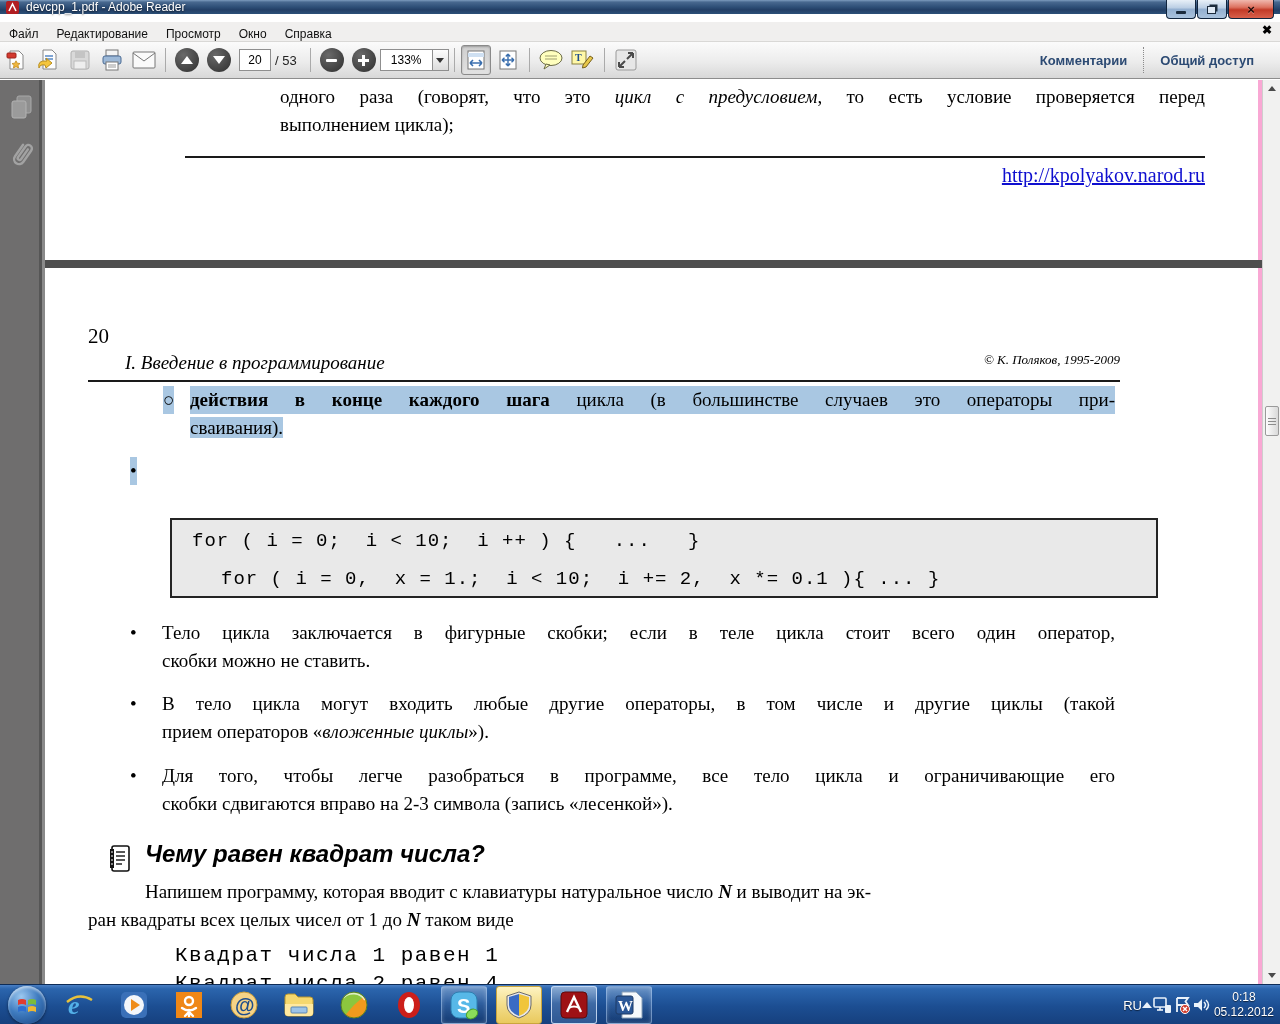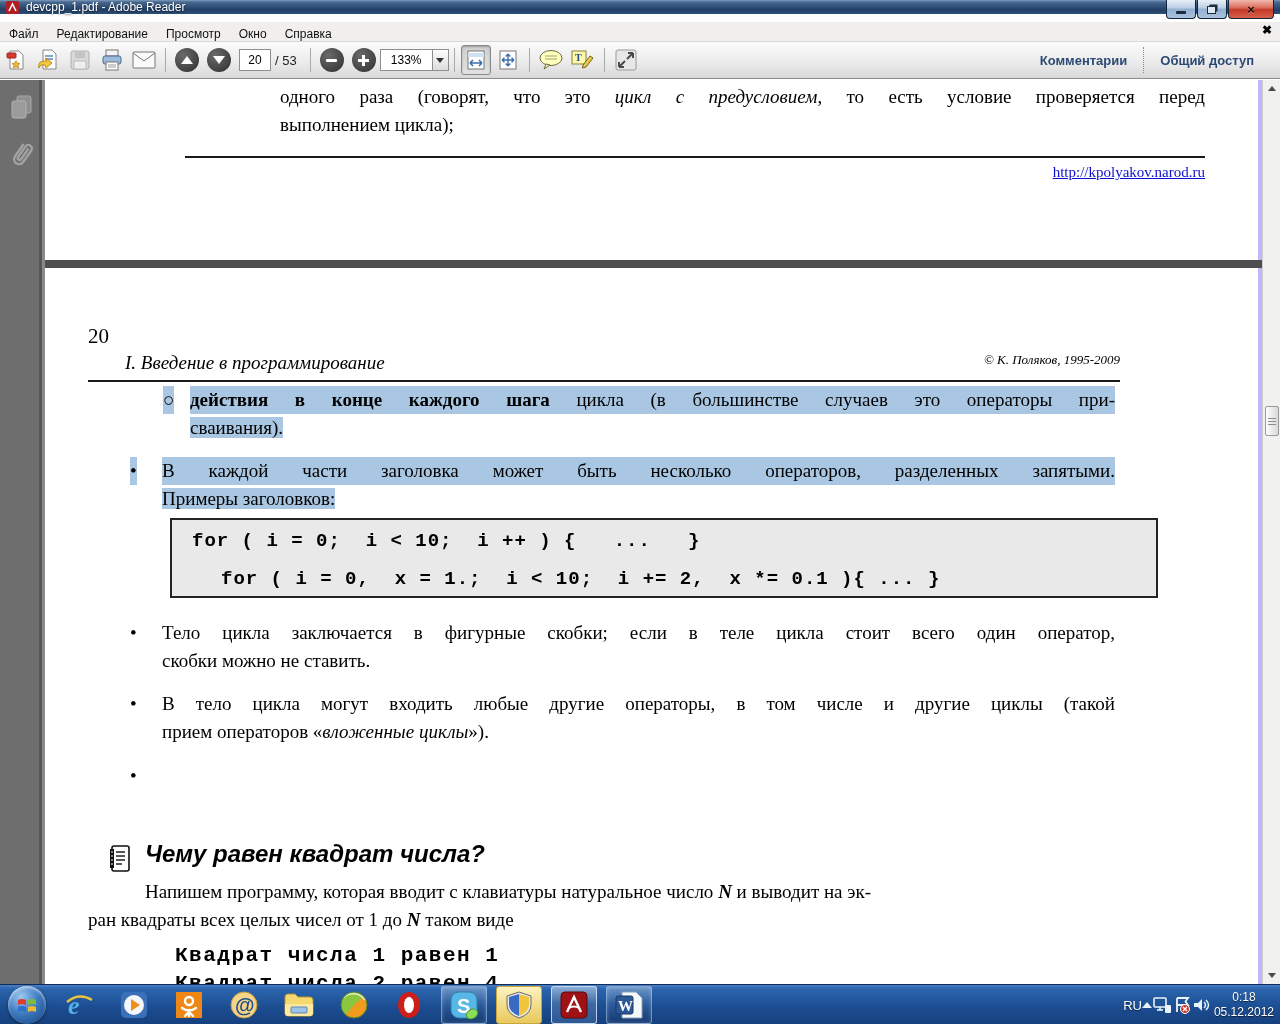--- a/index.html
+++ b/index.html
@@ -50,41 +50,41 @@
   .circbtn .plus:after { content:""; position:absolute; left:4px; top:0; width:3px; height:11px; background:#fff; }
   .tbtn.pressed { background:linear-gradient(#cfcfcf,#e2e2e2); border:1px solid #8a8a8a; box-shadow:inset 0 1px 2px rgba(0,0,0,.25); }
   .tb-right { position:absolute; right:10px; top:0; height:36px; display:flex; align-items:center; }
   .tb-label { color:#2c4a73; font-size:13px; font-weight:bold; padding:0 16px; }
   .dotsep { width:1px; height:26px; border-left:1px dotted #8a8a8a; }
 
   
   .main { position:absolute; left:0; top:80px; width:1280px; height:904px; background:#8a8a8a; }
   .sidebar { position:absolute; left:0; top:0; width:42px; height:904px; background:#6f6e6e; border-right:3px solid #565656; }
   .sideicon { position:absolute; left:8px; width:26px; height:26px; }
-  .docarea { position:absolute; left:45px; top:0; width:1217px; height:904px; background:#c4b5fd; }
+  .docarea { position:absolute; left:45px; top:0; width:1217px; height:904px; background:#f9a8d4; }
   .page { position:absolute; left:0; width:1213px; background:#fff; overflow:hidden; }
   .page1 { top:0; height:180px; }
   .pagegap { position:absolute; left:0; top:180px; width:1217px; height:8px; background:#4e4e4e; }
   .page2 { top:188px; height:716px; }
 
   
   .ser { font-family:"Liberation Serif",serif; color:#000; }
   .doc-par { position:absolute; font-size:19px; line-height:28px; }
   .jl { display:block; text-align:justify; text-align-last:justify; }
   .hl { background:#a9c7e2; }
   .rule { position:absolute; border-top:2px solid #1a1a1a; }
   .p1-par { left:235px; top:3px; width:925px; }
-  .p1-link { position:absolute; left:140px; top:84px; width:1020px; text-align:right; font-size:15px; }
+  .p1-link { position:absolute; left:140px; top:84px; width:1020px; text-align:right; font-size:20px; }
   .p1-link a { color:#0f0fcf; }
   .p2-num { position:absolute; left:43px; top:56px; font-size:21px; }
   .rh-left { position:absolute; left:80px; top:84px; font-size:19px; font-style:italic; }
   .rh-right { position:absolute; left:600px; top:84px; width:475px; text-align:right; font-size:13px; font-style:italic; }
   .marker { position:absolute; font-size:19px; line-height:28px; }
   .codebox { position:absolute; left:125px; top:250px; width:988px; height:80px; background:#e9e9e9; border:2px solid #242424; }
-  .code { font-family:"Liberation Mono",monospace; font-weight:bold; color:#000;text-align:right; }
+  .code { font-family:"Liberation Mono",monospace; font-weight:normal; color:#000;text-align:right; }
   .codebox .cl { position:absolute; left:20px; font-size:19px; letter-spacing:1px; white-space:pre; }
   .sec-title { position:absolute; left:100px; top:572px; font-size:24px; font-weight:bold; font-style:italic; font-family:"Liberation Sans",sans-serif; color:#000; }
   .sec-icon { position:absolute; left:63px; top:576px; }
   .outline1 { position:absolute; left:130px; top:676px; font-size:21px; letter-spacing:1.5px; }
   .outline2 { position:absolute; left:130px; top:704px; font-size:21px; letter-spacing:1.5px; }
 
   
   .scroll { position:absolute; right:0; top:80px; width:18px; height:904px; background:#f1f1f0; border-left:1px solid #cfcecd; }
   .sarrow { position:absolute; left:0; width:18px; height:17px; display:flex; align-items:center; justify-content:center; }
   .sthumb { position:absolute; left:2px; top:326px; width:14px; height:30px; background:linear-gradient(90deg,#fdfdfd,#d9d9d9); border:1px solid #9a9a9a; border-radius:2px; display:flex; align-items:center; justify-content:center; flex-direction:column; gap:2px; }
@@ -291,43 +291,43 @@
         <div class="rh-right ser">© К. Поляков, 1995-2009</div>
         <div class="rule" style="left:43px; top:112px; width:1032px;"></div>
 
         <div class="marker ser hl" style="left:118px; top:118px;">○</div>
         <div class="doc-par ser" style="left:145px; top:118px; width:925px;">
           <span class="jl hl"><b>действия в конце каждого шага</b><span> цикла (в большинстве случаев это операторы при-</span></span>
           <span class="hl">сваивания).</span>
         </div>
 
         <div class="marker ser hl" style="left:85px; top:189px;">•</div>
-        <div class="doc-par ser" style="left:117px; top:189px; width:953px;">
-          <span class="jl hl">В каждой части заголовка может быть несколько операторов, разделенных запятыми.</span>
-          <span class="hl">Примеры заголовков:</span>
-        </div>
 
         <div class="codebox">
           <div class="cl code" style="top:10px;">for ( i = 0;  i &lt; 10;  i ++ ) {   ...   }</div>
           <div class="cl code" style="top:48px;margin-left:29px;">for ( i = 0,  x = 1.;  i &lt; 10;  i += 2,  x *= 0.1 ){ ... }</div>
         </div>
 
         <div class="marker ser" style="left:85px; top:351px;">•</div>
         <div class="doc-par ser" style="left:117px; top:351px; width:953px;">
           <span class="jl">Тело цикла заключается в фигурные скобки; если в теле цикла стоит всего один оператор,</span>
           <span>скобки можно не ставить.</span>
         </div>
 
         <div class="marker ser" style="left:85px; top:422px;">•</div>
         <div class="doc-par ser" style="left:117px; top:422px; width:953px;">
           <span class="jl">В тело цикла могут входить любые другие операторы, в том числе и другие циклы (такой</span>
           <span><span>прием операторов «</span><i>вложенные циклы</i><span>»).</span></span>
         </div>
 
         <div class="marker ser" style="left:85px; top:494px;">•</div>
+        <div class="doc-par ser" style="left:117px; top:494px; width:953px;">
+          <span class="jl">Для того, чтобы легче разобраться в программе, все тело цикла и ограничивающие его</span>
+          <span>скобки сдвигаются вправо на 2-3 символа (запись «лесенкой»).</span>
+        </div>
 
         <div class="sec-icon">
           <svg width="24" height="30">
               <rect x="4" y="2" width="17" height="25" rx="2" fill="#fff" stroke="#111" stroke-width="1.6"></rect>
               <line x1="8" y1="8" x2="17" y2="8" stroke="#111" stroke-width="1.4"></line>
               <line x1="8" y1="12" x2="17" y2="12" stroke="#111" stroke-width="1.4"></line>
               <line x1="8" y1="16" x2="17" y2="16" stroke="#111" stroke-width="1.4"></line>
               <line x1="8" y1="20" x2="14" y2="20" stroke="#111" stroke-width="1.4"></line>
               <rect x="2" y="5" width="4" height="19" fill="#111"></rect>
               <line x1="3" y1="8" x2="5" y2="8" stroke="#fff"></line>

